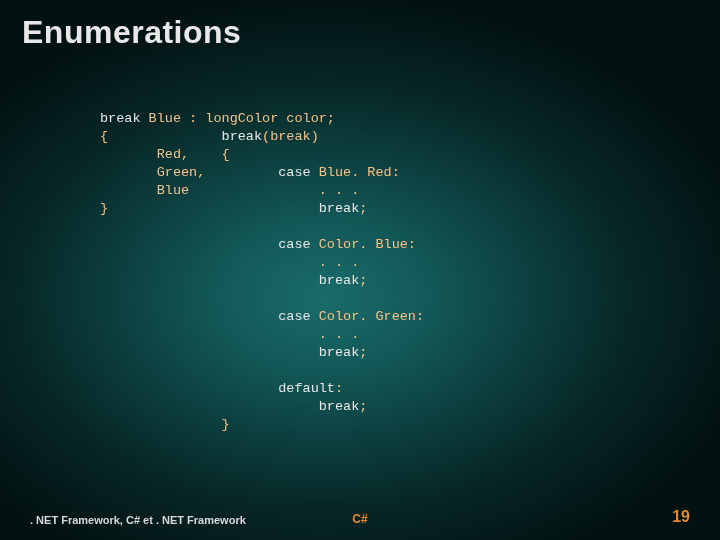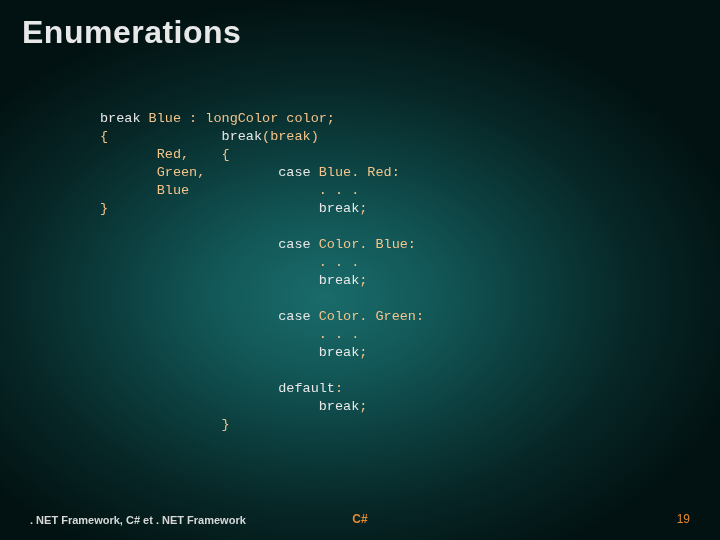--- a/index.html
+++ b/index.html
@@ -58,22 +58,22 @@
     right: 0;
     text-align: center;
     font-size: 12px;
     font-weight: bold;
     color: #e68a2e;
   }
   .footer-right {
     position: absolute;
     bottom: 14px;
     right: 30px;
-    font-size: 12px;
-    font-weight: normal;
+    font-size: 16px;
+    font-weight: bold;
     color: #e68a2e;
     text-align: right;
   }
 </style>
 </head>
 <body>
 
 <div class="slide">
 
   <div class="title">Enumerations</div>

